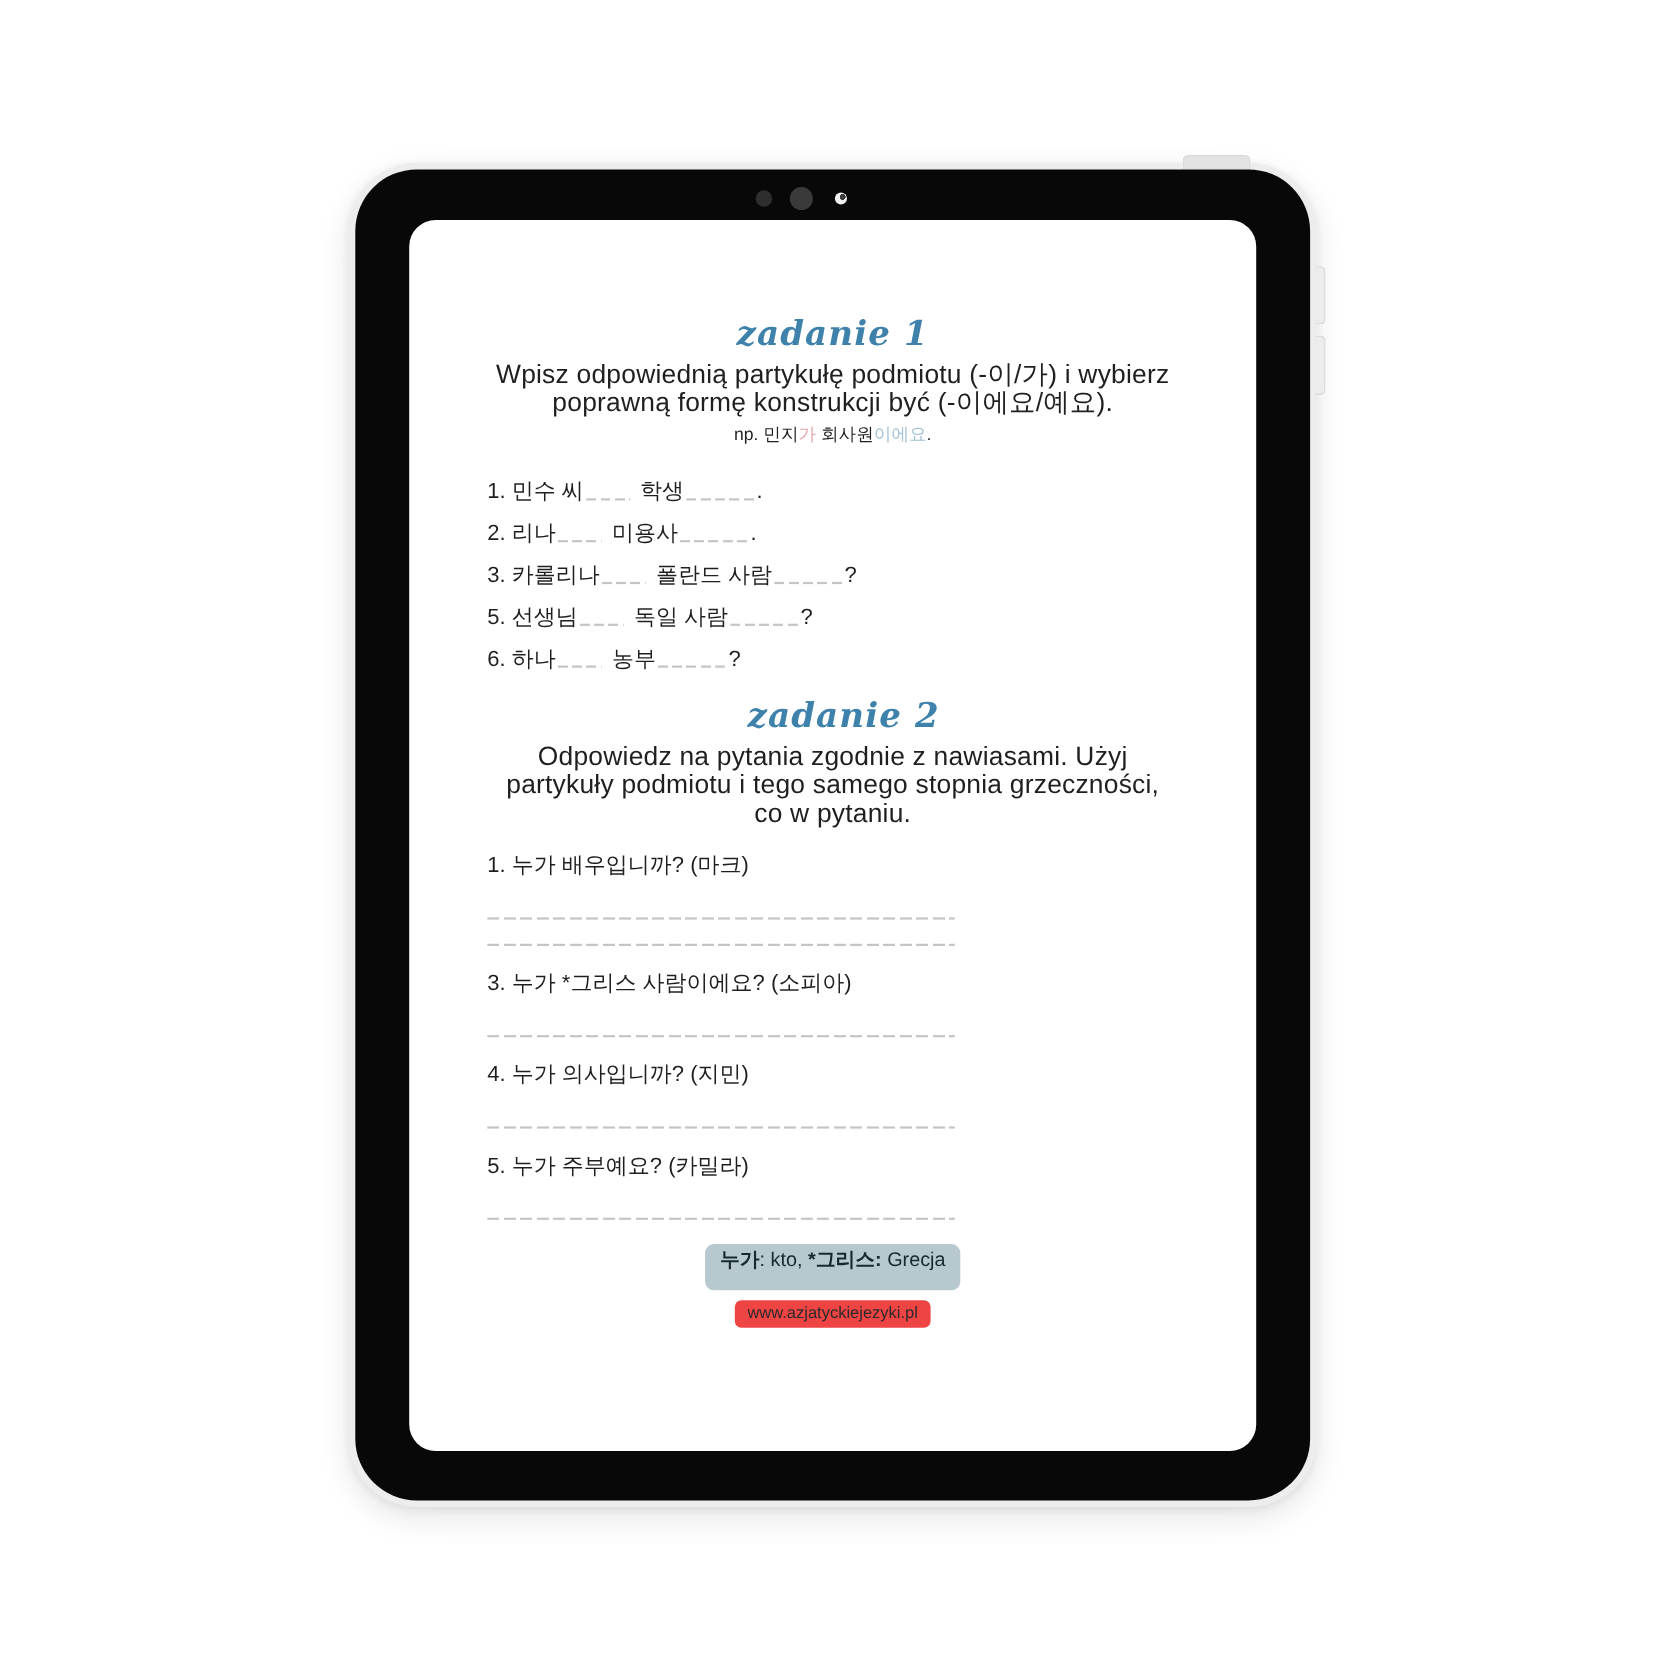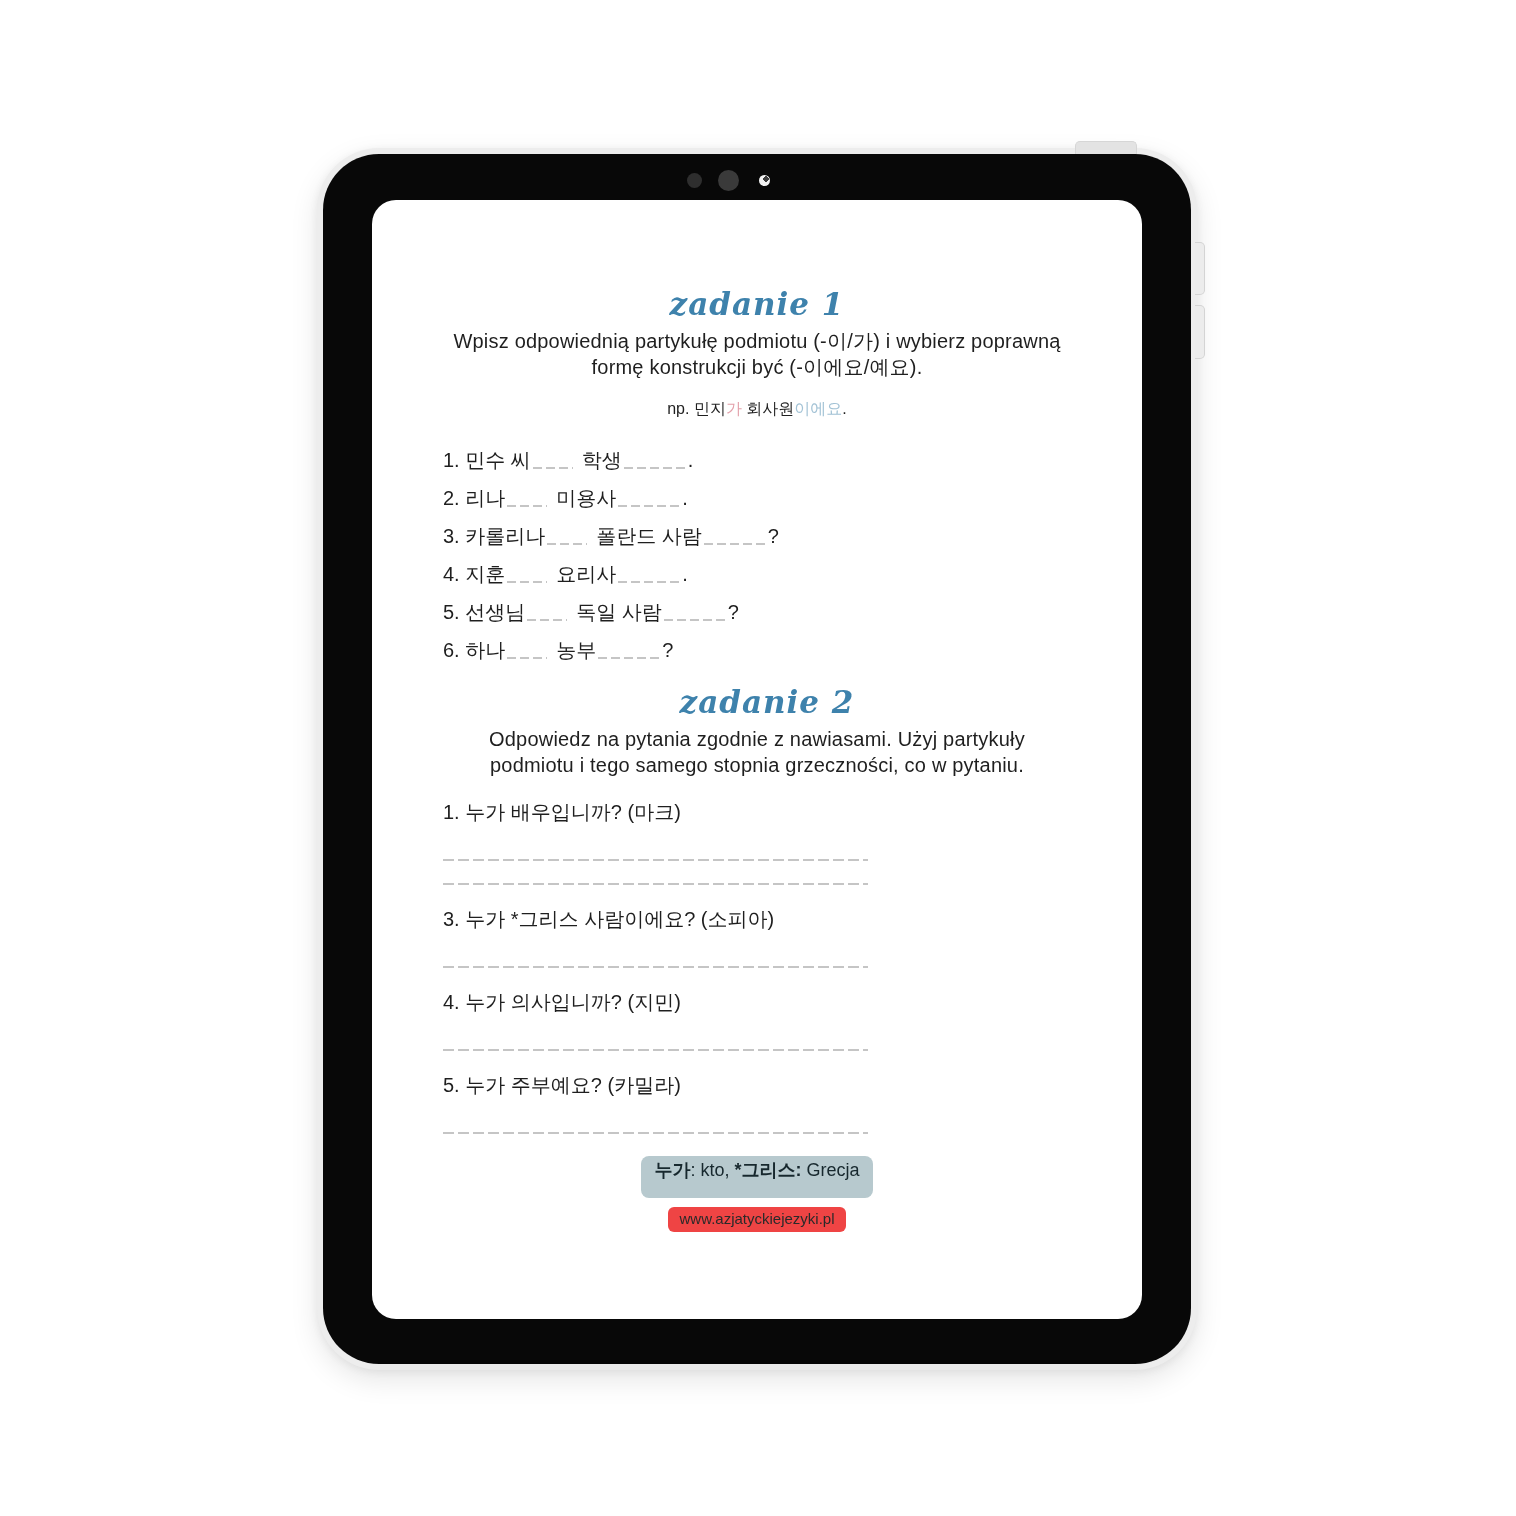--- a/index.html
+++ b/index.html
@@ -25,22 +25,22 @@
            background:radial-gradient(circle at 64% 36%, #3c3c3c 0 2.6px, #f2f2f2 2.8px); }
   .screen { position:absolute; left:49px; top:46px; width:770px; height:1119px;
             background:#ffffff; border-radius:24px; overflow:hidden; }
 
   
   .task-heading { margin-top:86px; text-align:center;
                   font-family:"DejaVu Serif", serif; font-style:italic; font-weight:bold;
                   font-size:31px; line-height:36px; letter-spacing:1px; color:#3e82ac; }
   .task-heading.second { margin-top:22px;padding-left:20px; }
   .instructions { margin:6px auto 0; max-width:624px; text-align:center;
-                  font-size:20px; line-height:26px; letter-spacing:.2px; }
-  .example-line { margin-top:18px; text-align:center; font-size:16px; line-height:21px; }
+                  font-size:24px; line-height:26px; letter-spacing:.2px; }
+  .example-line { margin-top:5px; text-align:center; font-size:16px; line-height:21px; }
   .particle-pink { color:#e3a0aa; }
   .copula-blue  { color:#a2c2d5; }
 
   .ex1-list { margin:30px 0 0 71px; }
   .ex1-item { font-size:20px; line-height:23px; margin-bottom:15px; white-space:nowrap; }
   .ex1-item .mid { margin-left:7px; }
   .blank { display:inline-block; height:2px; vertical-align:-2px; margin:0 2px;
            background:repeating-linear-gradient(90deg,#c5c5c5 0 9px,transparent 9px 13px); }
   .blank-s { width:40px; }
   .blank-l { width:62px; }
@@ -75,21 +75,20 @@
       <div class="task-heading">zadanie 1</div>
 
       <div class="instructions">Wpisz odpowiednią partykułę podmiotu (-이/가) i wybierz poprawną formę konstrukcji być (-이에요/예요).</div>
 
       <div class="example-line"><span>np. 민지</span><span class="particle-pink">가</span><span> 회사원</span><span class="copula-blue">이에요</span><span>.</span></div>
 
       <div class="ex1-list">
         <div class="ex1-item"><span>1. 민수 씨</span><span class="blank blank-s"></span><span class="mid">학생</span><span class="blank blank-l"></span><span>.</span></div>
         <div class="ex1-item"><span>2. 리나</span><span class="blank blank-s"></span><span class="mid">미용사</span><span class="blank blank-l"></span><span>.</span></div>
         <div class="ex1-item"><span>3. 카롤리나</span><span class="blank blank-s"></span><span class="mid">폴란드 사람</span><span class="blank blank-l"></span><span>?</span></div>
-        <div class="ex1-item"><span>4. 지훈</span><span class="blank blank-s"></span><span class="mid">요리사</span><span class="blank blank-l"></span><span>.</span></div>
         <div class="ex1-item"><span>5. 선생님</span><span class="blank blank-s"></span><span class="mid">독일 사람</span><span class="blank blank-l"></span><span>?</span></div>
         <div class="ex1-item"><span>6. 하나</span><span class="blank blank-s"></span><span class="mid">농부</span><span class="blank blank-l"></span><span>?</span></div>
       </div>
 
       <div class="task-heading second">zadanie 2</div>
 
       <div class="instructions">Odpowiedz na pytania zgodnie z nawiasami. Użyj partykuły podmiotu i tego samego stopnia grzeczności, co w pytaniu.</div>
 
       <div class="q-list">
         <div class="q-item">

